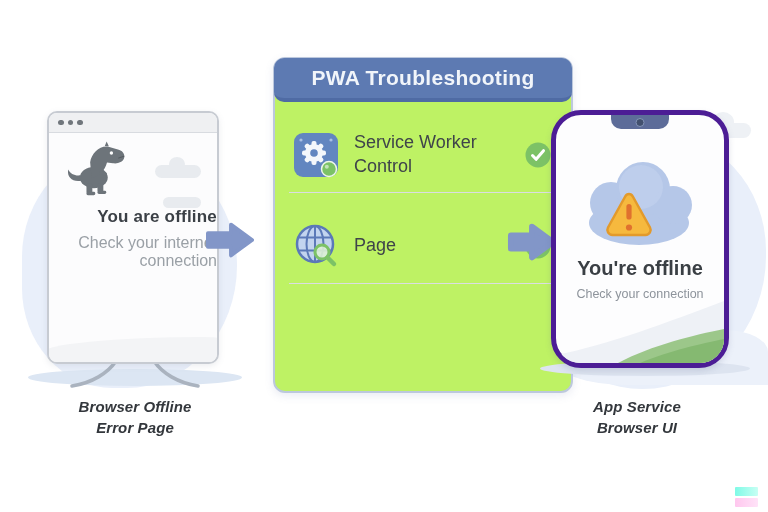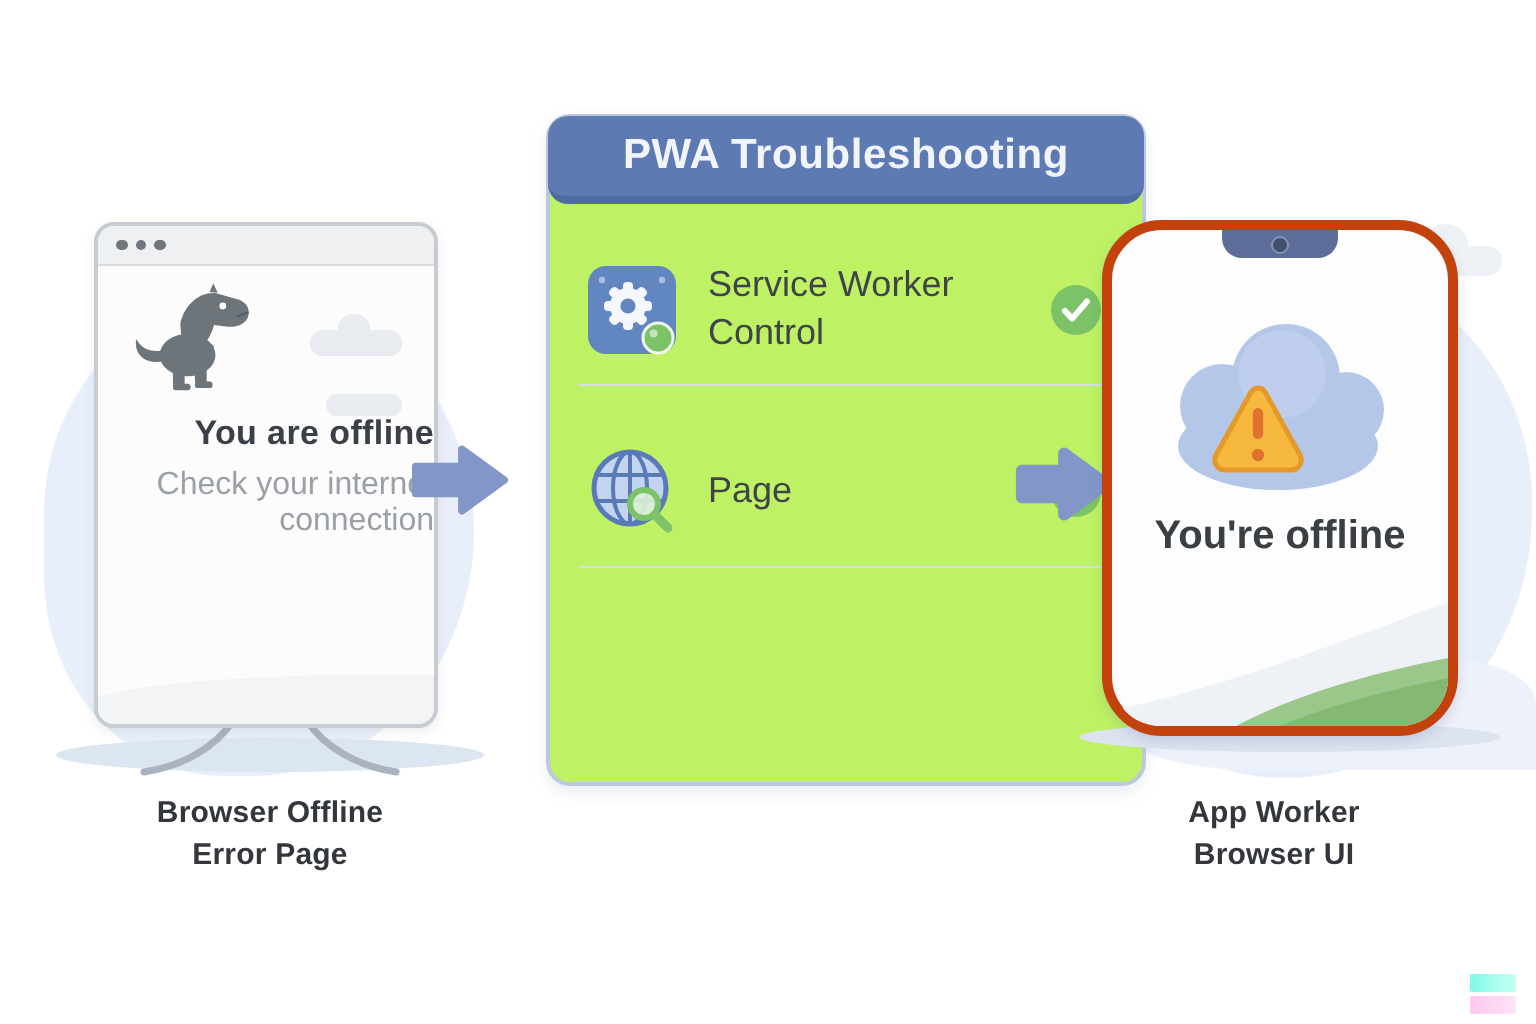--- a/index.html
+++ b/index.html
@@ -57,42 +57,42 @@
   .row-label { font-size:18px; line-height:1.28; color:#3f444a; font-weight:500; }
   .row-label span { display:block; }
   .row-label span:empty { display:none; }
   .row-check { margin-left:auto; width:26px; height:26px; flex:0 0 26px; }
   .card-divider { height:0; border-top:1.5px solid #dadde2; margin:0 14px; }
 
   
   .phone-shadow { position:absolute; left:540px; top:361px; width:210px; height:15px;
                   background:#dde4f0; border-radius:50%; }
   .phone { position:absolute; left:551px; top:110px; width:178px; height:258px;
-           background:#fdfdfe; border:5px solid #c2410c; border-radius:30px;
+           background:#fdfdfe; border:5px solid #4c1d95; border-radius:30px;
            box-shadow:0 3px 6px rgba(90,100,140,.18); }
   .phone-screen { position:absolute; inset:0; overflow:hidden; border-radius:24px; }
   .phone-notch { position:absolute; left:50%; transform:translateX(-50%); top:0;
                  width:58px; height:14px; background:#5d6c99; border-radius:0 0 10px 10px; }
   .phone-camera { position:absolute; left:50%; transform:translateX(-50%); top:2.5px;
                   width:9px; height:9px; border-radius:50%; background:#42506e;
                   border:1.5px solid #8494b8; }
   .cloud-box { position:absolute; left:50%; transform:translateX(-50%); top:34px;
                width:130px; height:100px; }
   .phone-heading { position:absolute; left:0; top:142px; width:100%; text-align:center;
                    font-size:20px; font-weight:700; color:#3a3f44; }
   .phone-subheading { position:absolute; left:0; top:172px; width:100%; text-align:center;
                       font-size:12.5px; color:#8d939b; }
   .hill-box { position:absolute; left:0; bottom:0; width:100%; height:66px; }
 
   
   .caption { position:absolute; text-align:center; font-size:15px; font-weight:600;
              color:#33373c; line-height:1.4; letter-spacing:.1px; }
   .caption-left  { left:40px;  top:396px; width:190px; }
   .caption-right { left:557px; top:396px; width:160px; }
-  .caption span { display:block; }
+  .caption span { display:block;font-style:italic; }
 
   
   .watermark { position:absolute; right:10px; bottom:5px; width:23px; }
   .wm-top { height:9px; border-radius:1px; background:linear-gradient(90deg,#7ffae6,#c8fff4); }
   .wm-bottom { margin-top:2px; height:9px; border-radius:1px;
                background:linear-gradient(90deg,#ffc7ee,#ffe3f8); }
 </style>
 </head>
 <body>
 
@@ -221,33 +221,34 @@
         <circle cx="68" cy="40" r="27" fill="#b5c7e8"></circle>
         <circle cx="98" cy="56" r="19" fill="#b5c7e8"></circle>
         <circle cx="66" cy="38" r="22" fill="#c4d3ef" opacity="0.55"></circle>
         <g transform="translate(28,42)">
           <path d="M26,3 C27.5,3 29,4 29.8,5.5 L47,36.5 C48.8,39.8 46.5,44 42.5,44 L9.5,44 C5.5,44 3.2,39.8 5,36.5 L22.2,5.5 C23,4 24.5,3 26,3 Z" fill="#f6b93e" stroke="#e39a2b" stroke-width="2.5" stroke-linejoin="round"></path>
           <rect x="23.4" y="13" width="5.2" height="15.5" rx="2.6" fill="#e0712e"></rect>
           <circle cx="26" cy="36.5" r="3.1" fill="#e0712e"></circle>
         </g>
       </svg>
       <div class="phone-heading">You're offline</div>
+      <div class="phone-subheading">Check your connection</div>
       <svg class="hill-box" viewBox="0 0 168 66" preserveAspectRatio="none">
         <path d="M0,66 L0,58 C52,48 112,25 168,4 L168,66 Z" fill="#eef1f6"></path>
         <path d="M62,66 C96,48 138,38 168,32 L168,66 Z" fill="#9cc78a"></path>
         <path d="M84,66 C112,54 148,46 168,42 L168,66 Z" fill="#85b971"></path>
       </svg>
     </div>
     <div class="phone-notch">
       <div class="phone-camera"></div>
     </div>
   </div>
 
   <div class="caption caption-right">
-    <span>App Worker</span>
+    <span>App Service</span>
     <span>Browser UI</span>
   </div>
 
   <div class="watermark">
     <div class="wm-top"></div>
     <div class="wm-bottom"></div>
   </div>
 
 </div>
 

